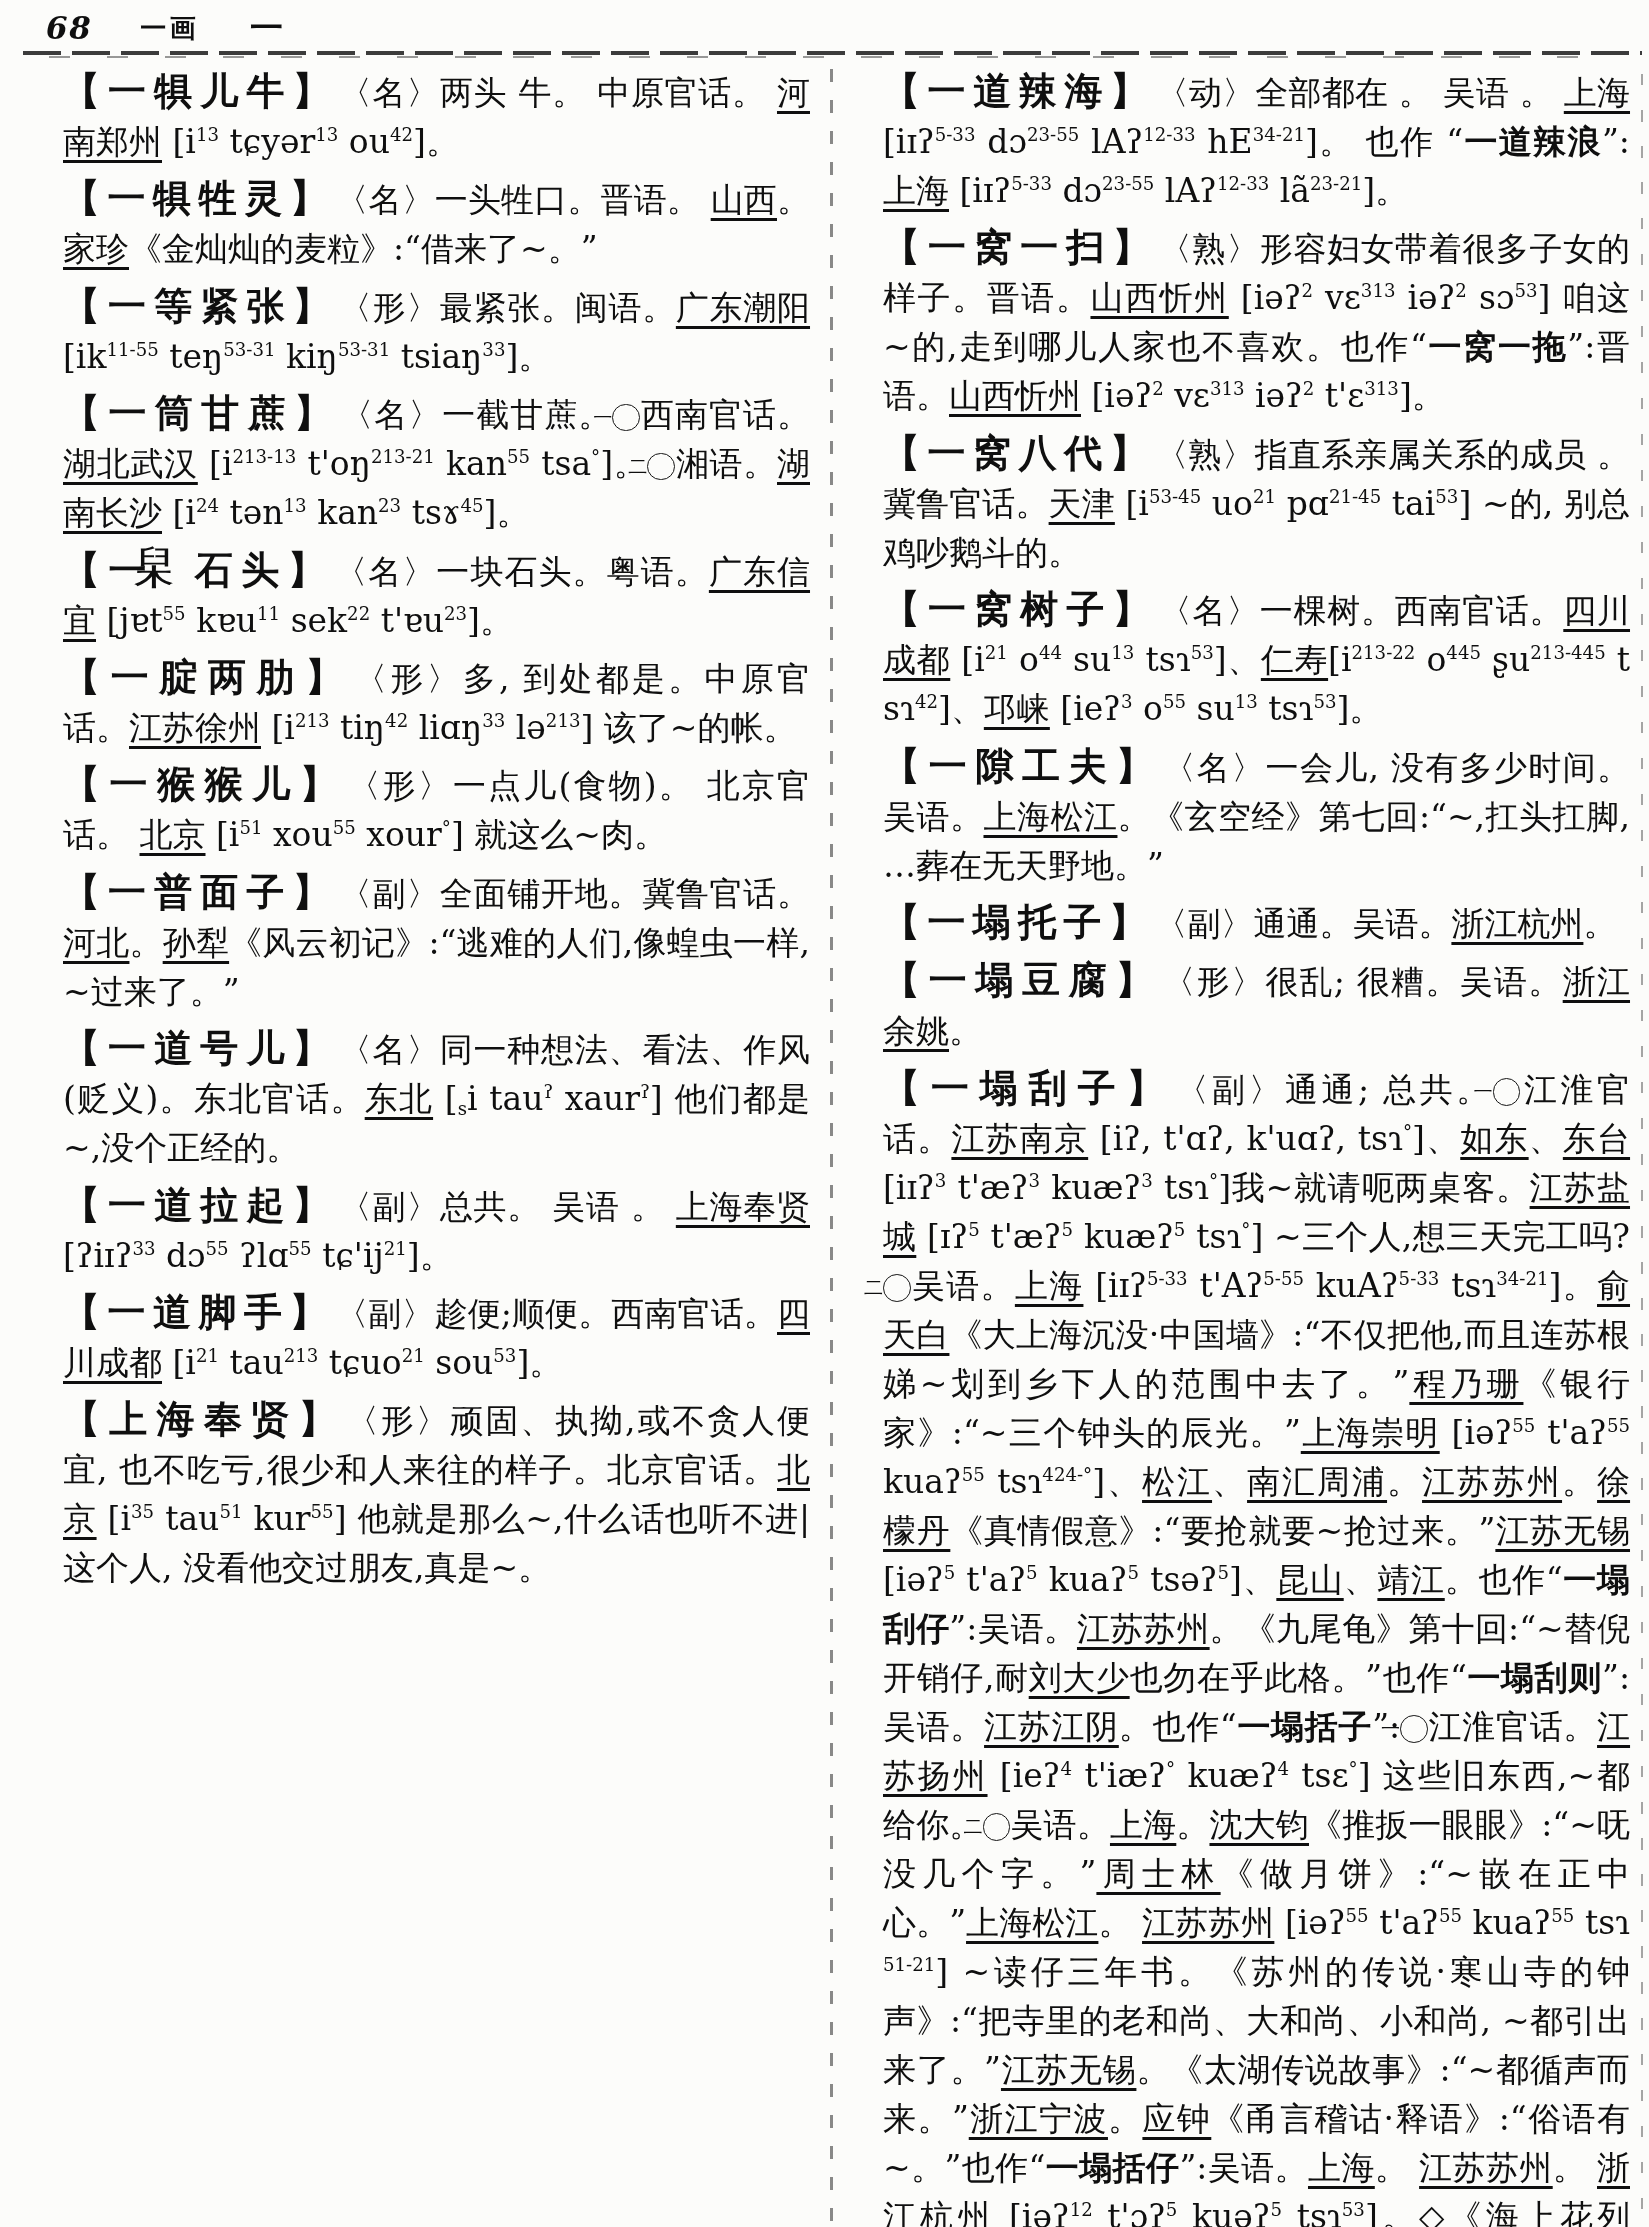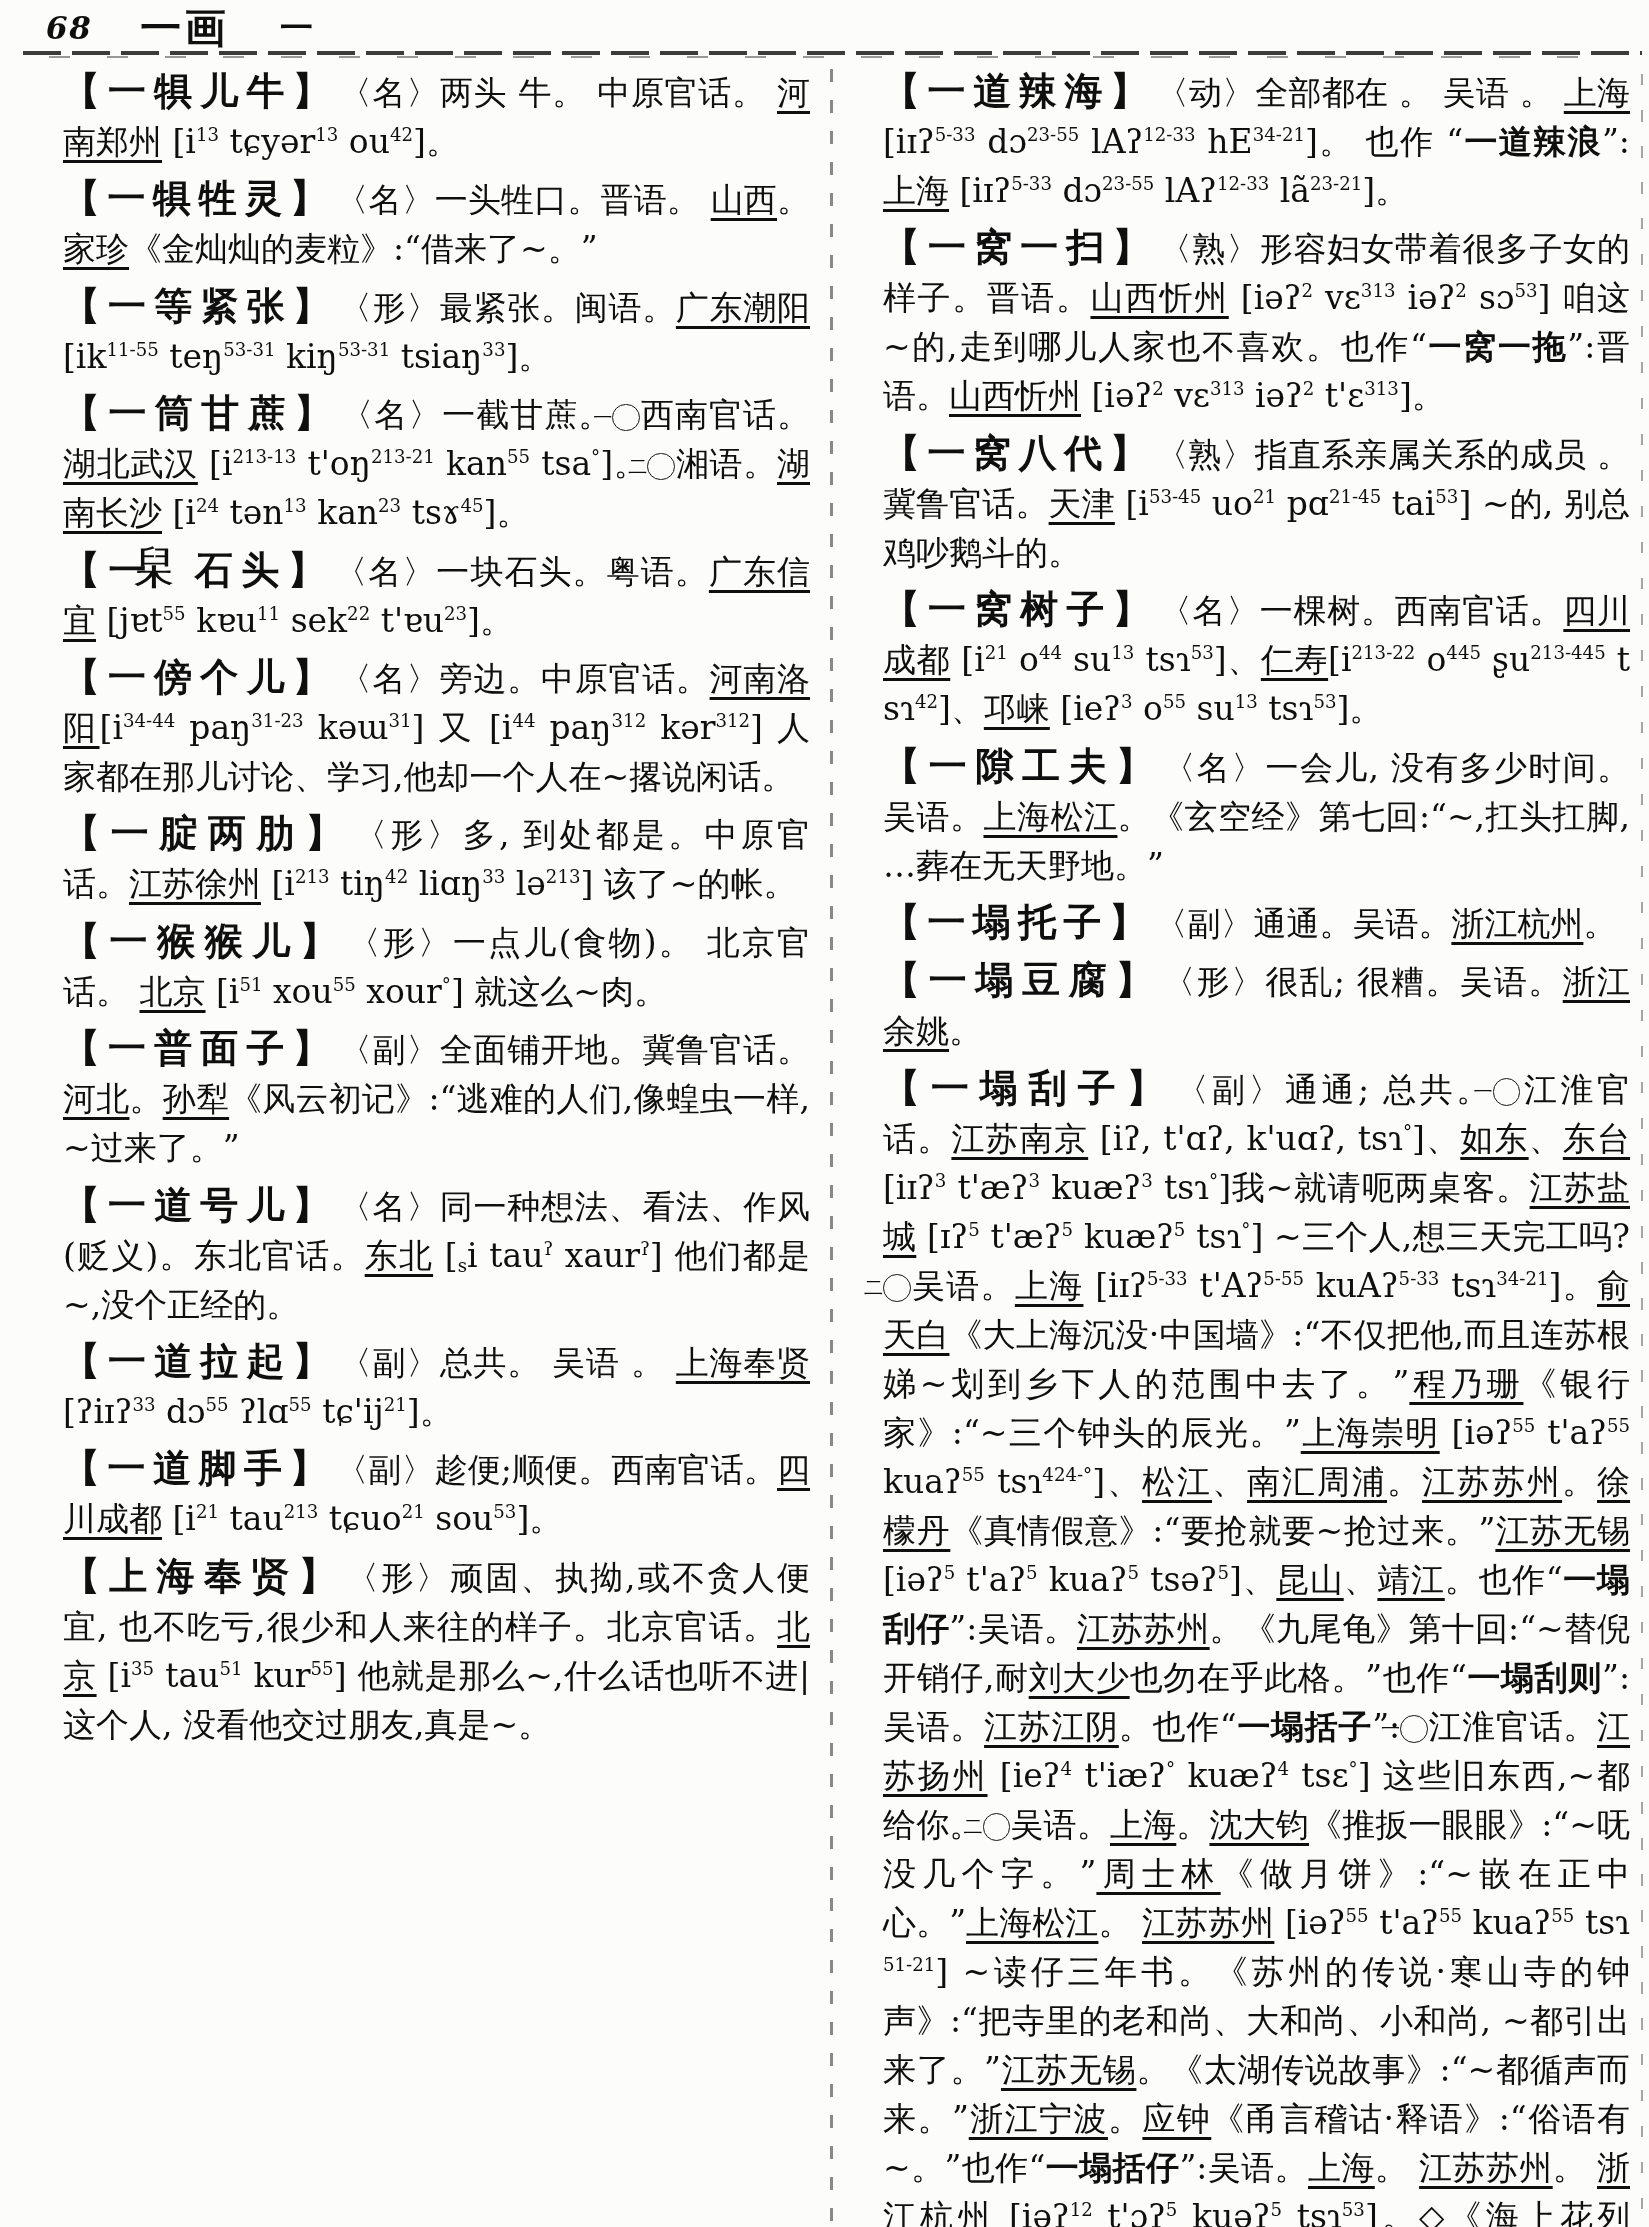--- a/index.html
+++ b/index.html
@@ -8,21 +8,21 @@
     width:1650px;height:2227px;
     margin:0 auto;
     background:#fcfcfa;
     color:#0f0f0f;
     font-family:"DejaVu Serif","Liberation Serif",serif;
     overflow:hidden;
   }
   
   .hdr{position:absolute;top:6.6px;left:46px;height:43px;display:flex;align-items:center;}
   .hdr .pgnum{font-size:31px;font-weight:bold;font-style:italic;letter-spacing:1.6px;}
-  .hdr .sect{font-size:41px;font-weight:bold;margin-left:48px;letter-spacing:3.3px;}
+  .hdr .sect{font-size:26px;font-weight:bold;margin-left:48px;letter-spacing:3.3px;}
   .hdr .rad{font-size:33px;font-weight:bold;margin-left:51px;}
   .hdr-rule{
     position:absolute;left:23px;right:8.2px;top:51px;height:4.1px;
     background:
       repeating-linear-gradient(90deg,#1a1a1a 0 38px,rgba(0,0,0,0) 38px 49px);
     opacity:.85;
   }
   .hdr-rule2{
     position:absolute;left:49px;right:49px;top:56px;height:1.6px;
     background:repeating-linear-gradient(90deg,#333 0 21.4px,rgba(0,0,0,0) 21.4px 58px);
@@ -78,21 +78,20 @@
   <div class="hdr-rule"></div>
   <div class="hdr-rule2"></div>
 
   <div class="cols">
     <div class="col" id="col-left">
         <div class="entry"><span class="head">【一犋儿牛】</span><span><span class="">〈名〉两头 牛。 中原官话。 </span><span class="u">河南郑州</span><span class=""> [i<sup>13</sup> tɕyər<sup>13</sup> ou<sup>42</sup>]。</span></span></div>
         <div class="entry"><span class="head">【一犋牲灵】</span><span><span class="">〈名〉一头牲口。晋语。 </span><span class="u">山西</span><span class="">。</span><span class="u">家珍</span><span class="">《金灿灿的麦粒》:“借来了~。”</span></span></div>
         <div class="entry"><span class="head">【一等紧张】</span><span><span class="">〈形〉最紧张。闽语。</span><span class="u">广东潮阳</span><span class=""> [ik<sup>11-55</sup> teŋ<sup>53-31</sup> kiŋ<sup>53-31</sup> tsiaŋ<sup>33</sup>]。</span></span></div>
         <div class="entry"><span class="head">【一筒甘蔗】</span><span><span class="">〈名〉一截甘蔗。<span class="circ">一</span>西南官话。</span><span class="u">湖北武汉</span><span class=""> [i<sup>213-13</sup> t'oŋ<sup>213-21</sup> kan<sup>55</sup> tsa<sup>°</sup>]。<span class="circ">二</span>湘语。</span><span class="u">湖南长沙</span><span class=""> [i<sup>24</sup> tən<sup>13</sup> kan<sup>23</sup> tsɤ<sup>45</sup>]。</span></span></div>
         <div class="entry"><span class="head">【一<span class="vstack"><span class="vt">臼</span><span class="vb">木</span></span>石头】</span><span><span class="">〈名〉一块石头。粤语。</span><span class="u">广东信宜</span><span class=""> [jɐt<sup>55</sup> kɐu<sup>11</sup> sek<sup>22</sup> t'ɐu<sup>23</sup>]。</span></span></div>
-        <div class="entry"><span class="head">【一傍个儿】</span><span><span class="">〈名〉旁边。中原官话。</span><span class="u">河南洛阳</span><span class="">[i<sup>34-44</sup> paŋ<sup>31-23</sup> kəɯ<sup>31</sup>] 又 [i<sup>44</sup> paŋ<sup>312</sup> kər<sup>312</sup>] 人家都在那儿讨论、学习,他却一个人在~撂说闲话。</span></span></div>
         <div class="entry"><span class="head">【一腚两肋】</span><span><span class="">〈形〉多, 到处都是。中原官话。</span><span class="u">江苏徐州</span><span class=""> [i<sup>213</sup> tiŋ<sup>42</sup> liɑŋ<sup>33</sup> lə<sup>213</sup>] 该了~的帐。</span></span></div>
         <div class="entry"><span class="head">【一猴猴儿】</span><span><span class="">〈形〉一点儿(食物)。 北京官话。 </span><span class="u">北京</span><span class=""> [i<sup>51</sup> xou<sup>55</sup> xour<sup>°</sup>] 就这么~肉。</span></span></div>
         <div class="entry"><span class="head">【一普面子】</span><span><span class="">〈副〉全面铺开地。冀鲁官话。</span><span class="u">河北</span><span class="">。</span><span class="u">孙犁</span><span class="">《风云初记》:“逃难的人们,像蝗虫一样,~过来了。”</span></span></div>
         <div class="entry"><span class="head">【一道号儿】</span><span><span class="">〈名〉同一种想法、看法、作风(贬义)。东北官话。</span><span class="u">东北</span><span class=""> [<sub>s</sub>i tau<sup>ʔ</sup> xaur<sup>ʔ</sup>] 他们都是~,没个正经的。</span></span></div>
         <div class="entry"><span class="head">【一道拉起】</span><span><span class="">〈副〉总共。 吴语 。 </span><span class="u">上海奉贤</span><span class=""> [ʔiɪʔ<sup>33</sup> dɔ<sup>55</sup> ʔlɑ<sup>55</sup> tɕ'ij<sup>21</sup>]。</span></span></div>
         <div class="entry"><span class="head">【一道脚手】</span><span><span class="">〈副〉趁便;顺便。西南官话。</span><span class="u">四川成都</span><span class=""> [i<sup>21</sup> tau<sup>213</sup> tɕuo<sup>21</sup> sou<sup>53</sup>]。</span></span></div>
         <div class="entry"><span class="head">【上海奉贤】</span><span><span class="">〈形〉顽固、执拗,或不贪人便宜, 也不吃亏,很少和人来往的样子。北京官话。</span><span class="u">北京</span><span class=""> [i<sup>35</sup> tau<sup>51</sup> kur<sup>55</sup>] 他就是那么~,什么话也听不进|这个人, 没看他交过朋友,真是~。</span></span></div>
       </div>
     <div class="col" id="col-right">
         <div class="entry"><span class="head">【一道辣海】</span><span><span class="">〈动〉全部都在 。 吴语 。 </span><span class="u">上海</span><span class=""> [iɪʔ<sup>5-33</sup> dɔ<sup>23-55</sup> lAʔ<sup>12-33</sup> hE<sup>34-21</sup>]。 也作 “</span><span class="b">一道辣浪</span><span class="">”:</span><span class="u">上海</span><span class=""> [iɪʔ<sup>5-33</sup> dɔ<sup>23-55</sup> lAʔ<sup>12-33</sup> lã<sup>23-21</sup>]。</span></span></div>

